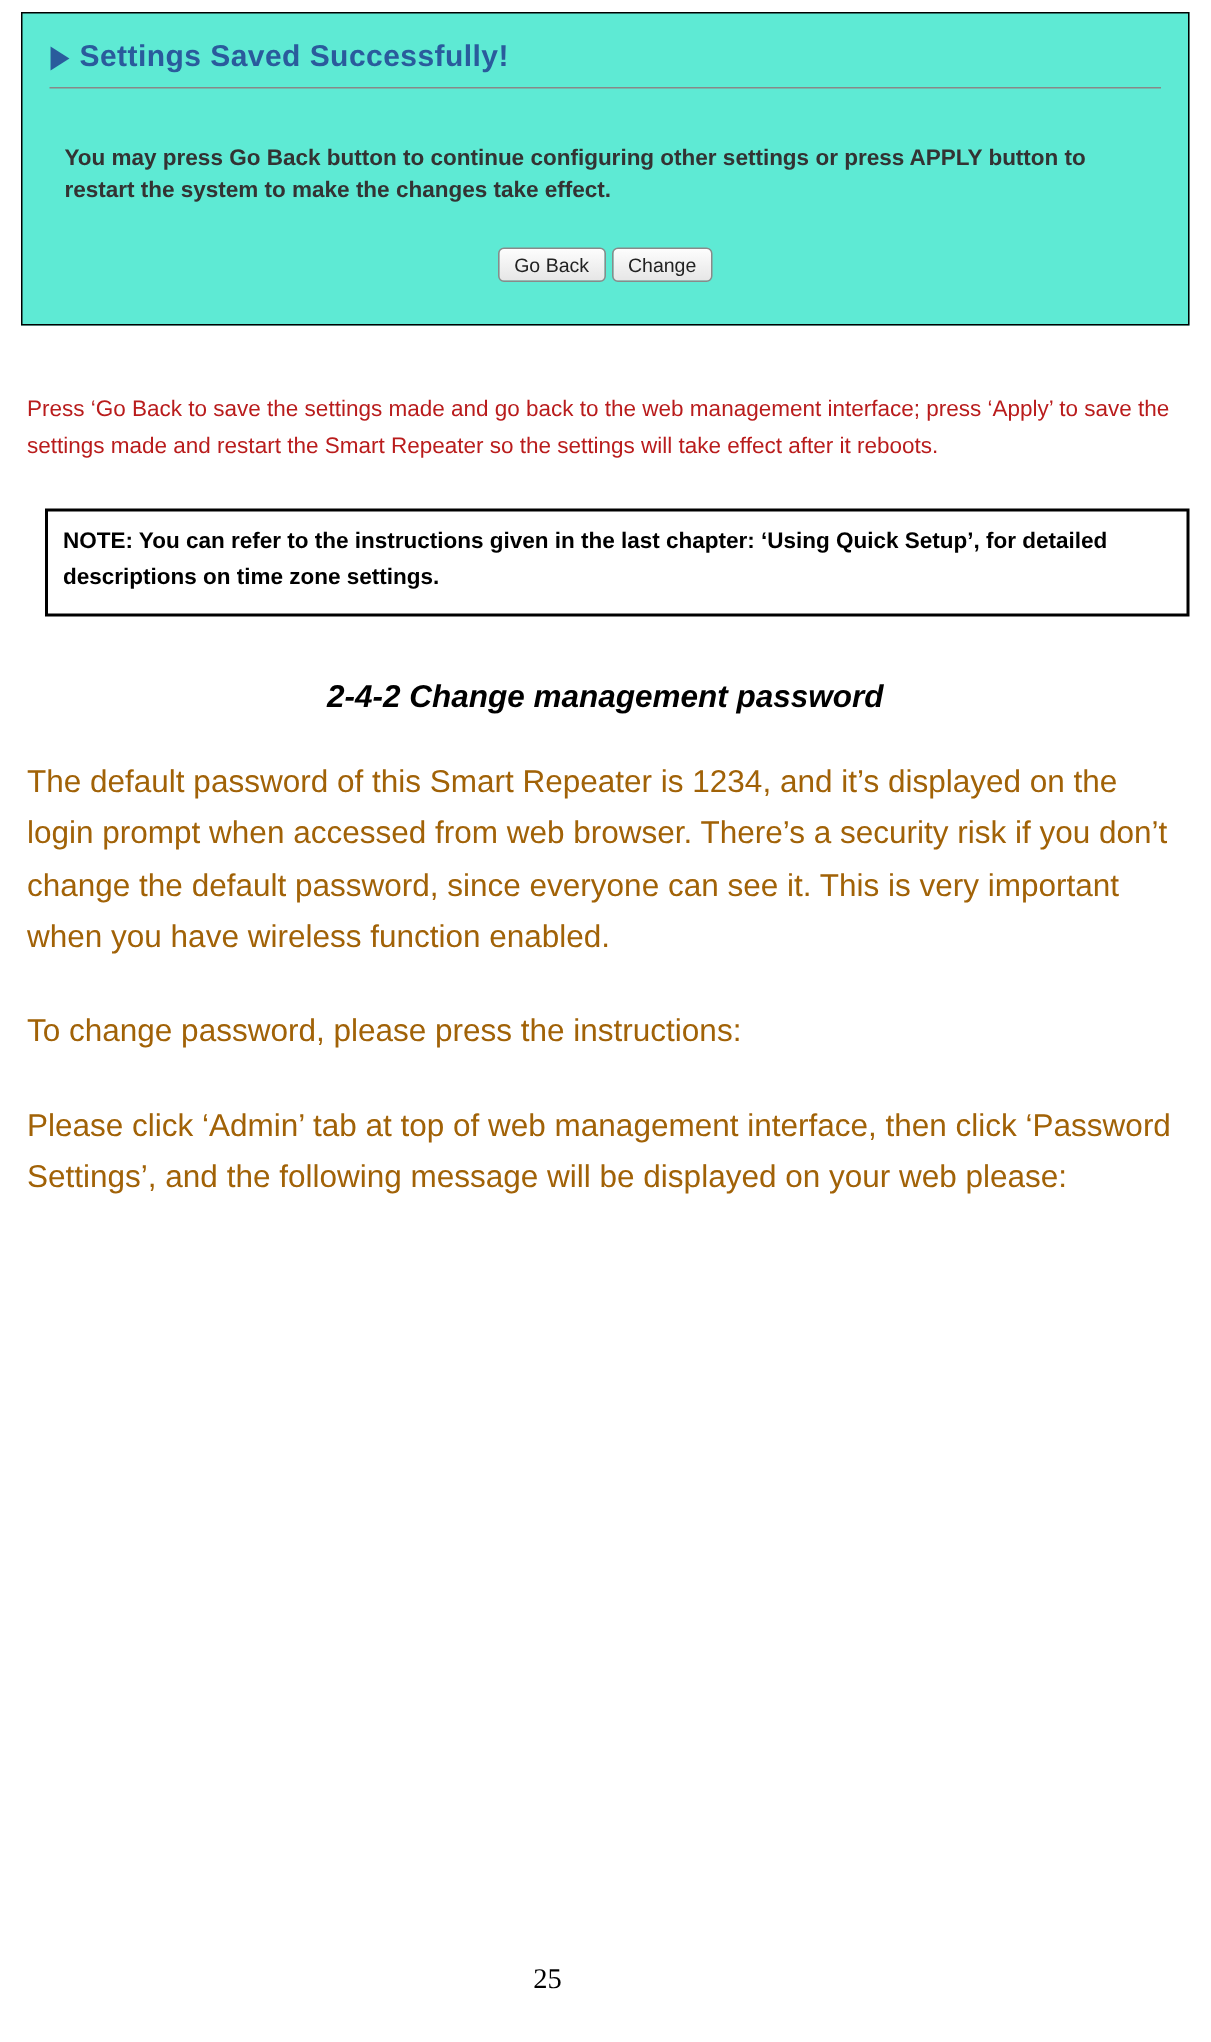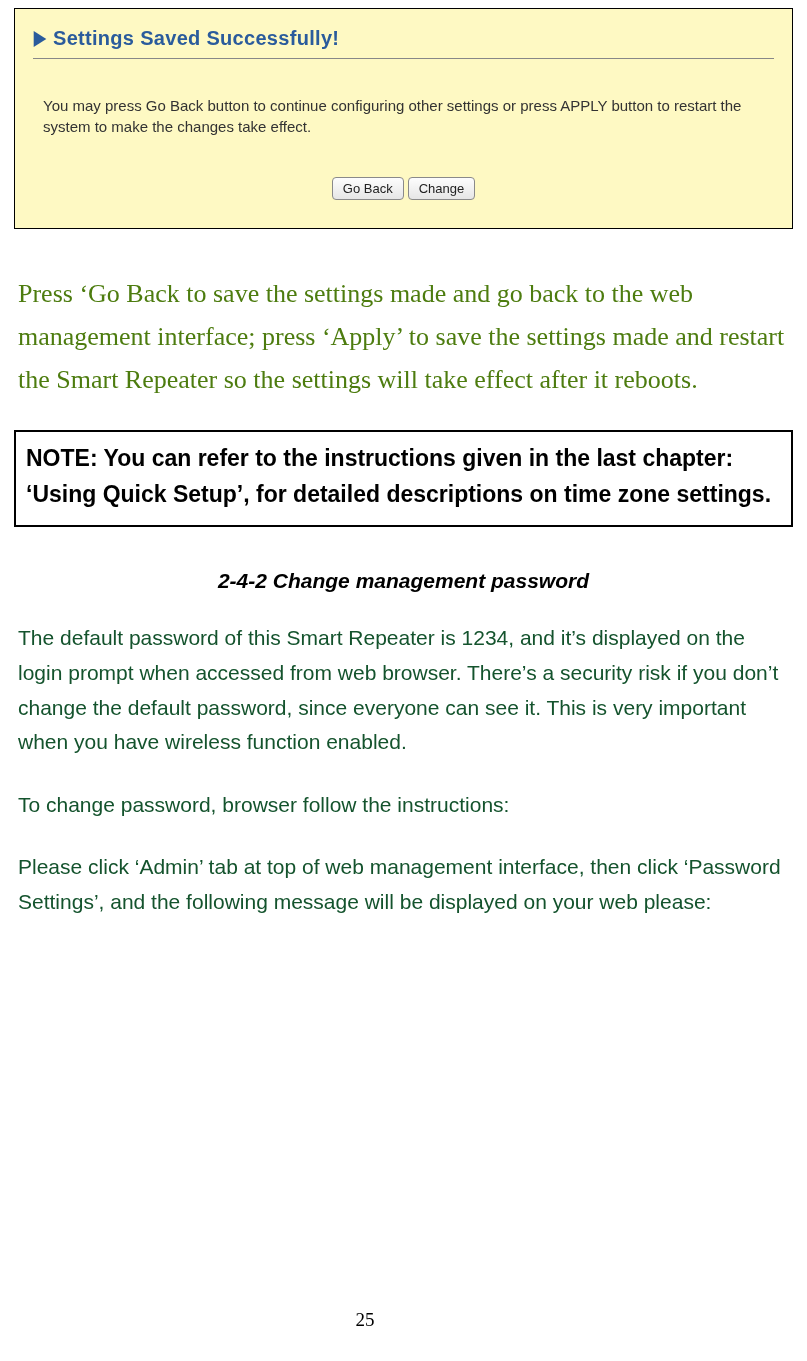--- a/index.html
+++ b/index.html
@@ -10,21 +10,21 @@
     body {
       width: 807px;
       height: 1361px;
       background: #ffffff;
       font-family: Arial, Helvetica, sans-serif;
       position: relative;
       padding: 8px 14px 0 14px;
     }
     .screenshot-box {
       border: 1.5px solid #000;
-      background: #fef9c3;
+      background: #5eead4;
       padding: 18px 18px 24px 18px;
       position: relative;
     }
     .banner-row {
       display: flex;
       align-items: flex-start;
       margin-bottom: 8px;
     }
     .banner-arrow {
       width: 0;
@@ -46,66 +46,66 @@
     .banner-underline {
       border: none;
       border-top: 1.5px solid #888;
       margin: 0 0 36px 0;
       width: 100%;
     }
     .banner-desc {
       color: #333;
       font-size: 15px;
       line-height: 1.4;
-      margin: 0 10px 40px 10px;
+      margin: 0 10px 28px 10px;
+      font-weight: bold;
     }
     .button-row {
       display: flex;
       justify-content: center;
       gap: 4px;
       margin-top: 2px;
       margin-bottom: 4px;
     }
     .legacy-button {
       font-size: 13px;
       padding: 3px 10px;
       background: linear-gradient(#fdfdfd, #e6e6e6);
       border: 1px solid #8a8a8a;
       border-radius: 4px;
       font-family: Arial, sans-serif;
       color: #222;
       cursor: pointer;
     }
     .body-text {
-      font-size: 26px;
-      color: #4d7c0f;
+      font-size: 15px;
+      color: #b91c1c;
       line-height: 1.65;
       margin: 44px 4px 0 4px;
-      font-family: Liberation Serif, serif;
     }
     .note-box {
       border: 2px solid #000;
-      margin: 28px 0 0 0;
+      margin: 28px 0 0 16px;
       padding: 8px 14px 12px 10px;
-      font-size: 23px;
+      font-size: 15px;
       font-weight: bold;
       line-height: 1.6;
       color: #000;
     }
     .section-heading {
       font-size: 21px;
       font-weight: bold;
       font-style: italic;
       color: #000;
       margin: 42px 4px 0 4px;
       text-align: center;
     }
     .body-para {
       font-size: 21px;
-      color: #14532d;
+      color: #a16207;
       line-height: 1.65;
       margin: 28px 4px 0 4px;
     }
     .page-number {
       position: absolute;
       bottom: 30px;
       left: 0;
       width: 730px;
       text-align: center;
       font-family: "Times New Roman", Times, serif;
@@ -130,17 +130,17 @@
 </div>
 
 <div class="body-text">Press ‘Go Back to save the settings made and go back to the web management interface; press ‘Apply’ to save the settings made and restart the Smart Repeater so the settings will take effect after it reboots.</div>
 
 <div class="note-box">NOTE: You can refer to the instructions given in the last chapter: ‘Using Quick Setup’, for detailed descriptions on time zone settings.</div>
 
 <div class="section-heading">2-4-2 Change management password</div>
 
 <div class="body-para">The default password of this Smart Repeater is 1234, and it’s displayed on the login prompt when accessed from web browser. There’s a security risk if you don’t change the default password, since everyone can see it. This is very important when you have wireless function enabled.</div>
 
-<div class="body-para">To change password, browser follow the instructions:</div>
+<div class="body-para">To change password, please press the instructions:</div>
 
 <div class="body-para">Please click ‘Admin’ tab at top of web management interface, then click ‘Password Settings’, and the following message will be displayed on your web please:</div>
 
 <div class="page-number">25</div>
 
 </body></html>

